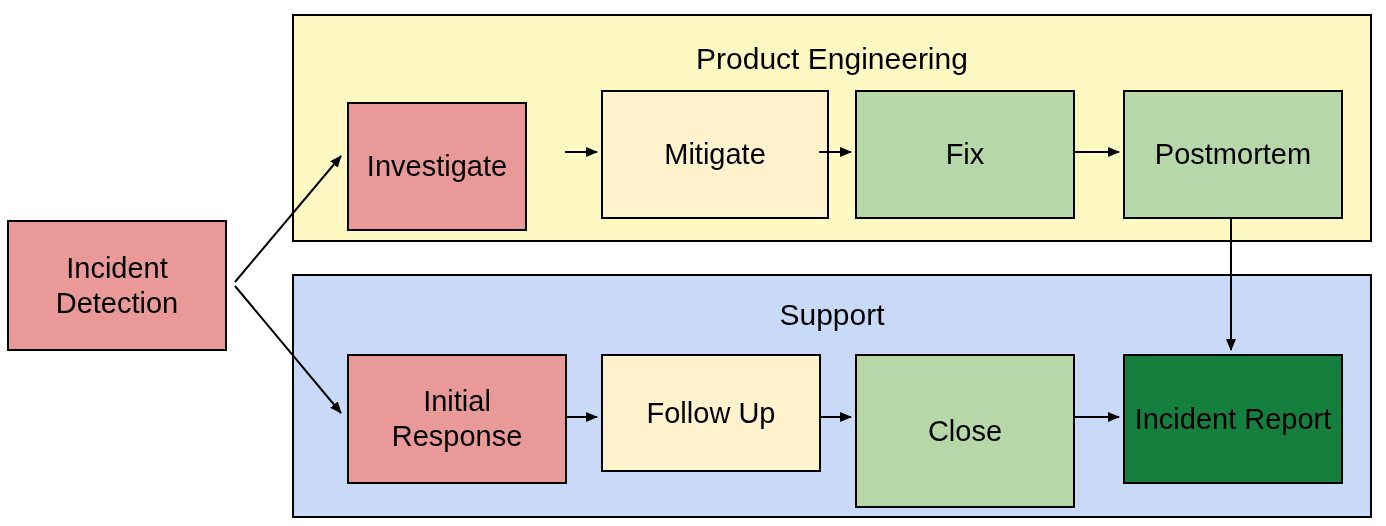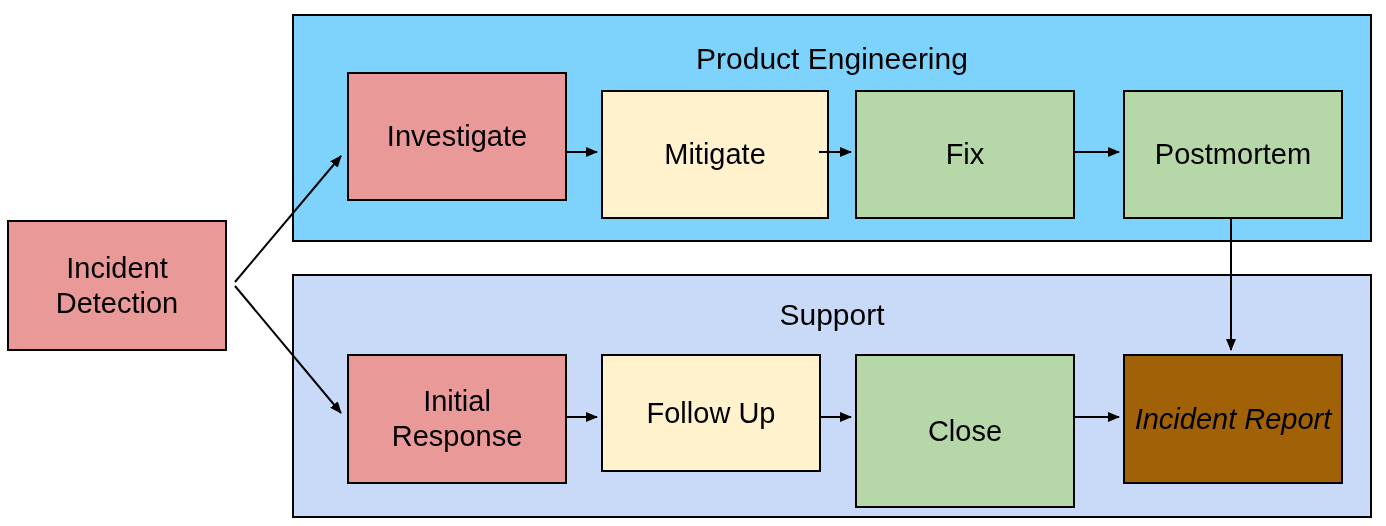--- a/index.html
+++ b/index.html
@@ -51,50 +51,50 @@
     justify-content: center;
     text-align: center;
     font-size: 29px;
     line-height: 1.2;
     color: #000000;
     z-index: 2;
     padding: 0 6px;
   }
   .start-node { left: 7px; top: 220px; width: 220px; height: 131px; }
   
-  .lane-top .col-1 { left: 53px;  top: 56px; width: 220px; height: 129px; }
+  .lane-top .col-1 { left: 53px;  top: 86px; width: 180px; height: 129px; }
   .lane-top .col-2 { left: 307px; top: 74px; width: 228px; height: 129px; text-align: right; }
   .lane-top .col-3 { left: 561px; top: 74px; width: 220px; height: 129px; padding-left: 6px; }
   .lane-top .col-4 { left: 829px; top: 74px; width: 220px; height: 129px; text-align: right; }
   .lane-bottom .col-1 { left: 53px;  top: 78px; width: 220px; height: 130px; }
   .lane-bottom .col-2 { left: 307px; top: 78px; width: 220px; height: 118px; }
   .lane-bottom .col-3 { left: 561px; top: 78px; width: 220px; height: 154px; }
   .lane-bottom .col-4 { left: 829px; top: 78px; width: 220px; height: 130px; }
 </style>
 </head>
 <body>
 
 <div class="canvas">
 
   <div class="node start-node" style="background-color: rgb(234, 153, 153);">Incident Detection</div>
 
-  <div class="lane lane-top" style="background-color: #7dd3fc;">
+  <div class="lane lane-top" style="background-color: #fef9c3;">
     <div class="lane-title">Product Engineering</div>
     <div class="node col-1" style="background-color: rgb(234, 153, 153);">Investigate</div>
     <div class="node col-2" style="background-color: rgb(255, 242, 204);">Mitigate</div>
     <div class="node col-3" style="background-color: rgb(182, 215, 168);">Fix</div>
     <div class="node col-4" style="background-color: rgb(182, 215, 168);">Postmortem</div>
   </div>
 
   <div class="lane lane-bottom" style="background-color: rgb(201, 218, 248);">
     <div class="lane-title">Support</div>
     <div class="node col-1" style="background-color: rgb(234, 153, 153);">Initial Response</div>
     <div class="node col-2" style="background-color: rgb(255, 242, 204);">Follow Up</div>
     <div class="node col-3" style="background-color: rgb(182, 215, 168);">Close</div>
-    <div class="node col-4" style="background-color: #a16207; font-style: italic;">Incident Report</div>
+    <div class="node col-4" style="background-color: #15803d;">Incident Report</div>
   </div>
 
   <svg class="arrows-layer" viewBox="0 0 1386 526" xmlns="http://www.w3.org/2000/svg">
     <defs>
       <marker id="ah" markerWidth="13" markerHeight="10" refX="11" refY="5" orient="auto" markerUnits="userSpaceOnUse">
         <path d="M0,0 L12,5 L0,10 z" fill="#000000"></path>
       </marker>
     </defs>
     <line x1="235" y1="282" x2="341" y2="156" stroke="#000000" stroke-width="2" marker-end="url(#ah)"></line>
     <line x1="235" y1="286" x2="341" y2="413" stroke="#000000" stroke-width="2" marker-end="url(#ah)"></line>

